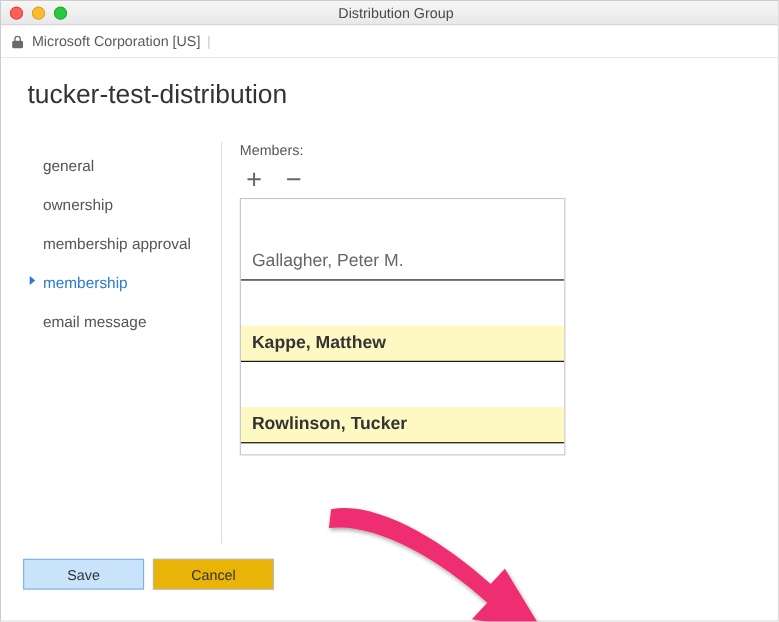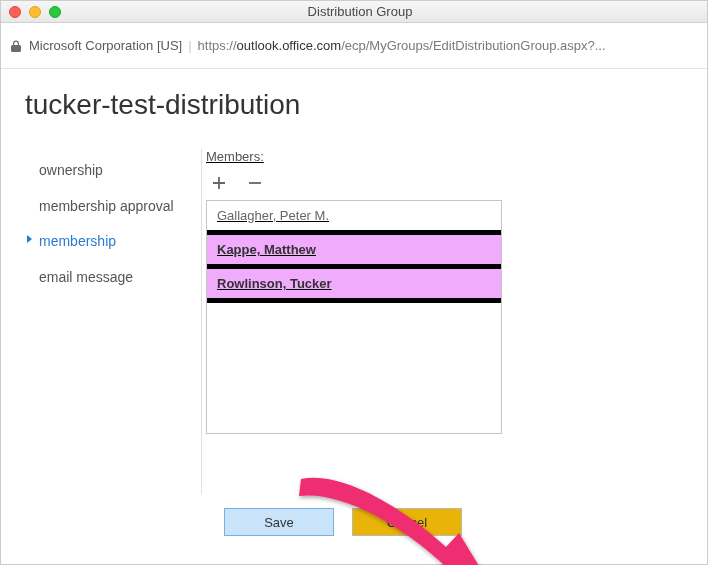--- a/index.html
+++ b/index.html
@@ -47,21 +47,21 @@
     .window-title {
       position: absolute;
       left: 12px;
       right: 0;
       text-align: center;
       font-size: 13px;
       color: #4a4a4a;
       pointer-events: none;
     }
     .addressbar {
-      height: 46px;
+      height: 30px;
       background: #fff;
       display: flex;
       align-items: center;
       padding: 0 10px;
       font-size: 13px;
       color: #555;
       gap: 6px;
       border-bottom: 1px solid #e5e5e5;
     }
     .lock-icon {
@@ -77,21 +77,21 @@
     .url-text .bold { color: #333; font-weight: 500; }
     .content {
       flex: 1;
       background: #fff;
       padding: 20px 20px 10px 20px;
       display: flex;
       flex-direction: column;
       position: relative;
     }
     .page-title {
-      font-size: 28px;
+      font-size: 24px;
       font-weight: 300;
       color: #333;
       margin-bottom: 28px;
       margin-left: 4px;
     }
     .main-row {
       display: flex;
       flex: 1;
     }
     .sidebar {
@@ -115,22 +115,21 @@
       top: 11px;
       width: 0;
       height: 0;
       border-top: 4px solid transparent;
       border-bottom: 4px solid transparent;
       border-left: 5px solid #2a7ad2;
     }
     .panel {
       flex: 1;
       border-left: 1px solid #e0e0e0;
-      padding-left: 4px;
-      text-decoration: underline;
+      padding-left: 16px;
     }
     .panel-label {
       font-size: 13px;
       color: #555;
       margin-bottom: 10px;
     }
     .toolbar {
       display: flex;
       gap: 18px;
       margin-bottom: 8px;
@@ -146,36 +145,37 @@
       justify-content: center;
     }
     .member-list {
       width: 296px;
       height: 234px;
       border: 1px solid #c5c5c5;
       overflow: auto;
       background: #fff;
     }
     .member-row {
-      font-size: 13px;
+      font-size: 16px;
       padding: 7px 10px;
       color: #333;
-      border-bottom: 5px solid #000000;
+      border-bottom: 1px solid #000000;
+      margin-top: 41px;
     }
     .member-row.alt {
-      background: #f0abfc;
+      background: #fef9c3;
       font-weight: 600;
     }
     .member-row:first-child {
       color: #666;
     }
     .footer {
       display: flex;
-      justify-content: center;
-      gap: 18px;
+      justify-content: flex-start;
+      gap: 8px;
       padding: 14px 22px 18px 0;
     }
     .btn {
       width: 110px;
       height: 28px;
       font-size: 13px;
       border: 1px solid #b8b8b8;
       background: #eab308;
       cursor: pointer;
       color: #333;
@@ -206,30 +206,28 @@
   </div>
 
   <div class="addressbar">
     <span class="lock-icon">
       <svg width="10" height="12" viewBox="0 0 10 12">
           <path fill="#6b6b6b" d="M2 5V3.5a3 3 0 016 0V5h.5A1.5 1.5 0 0110 6.5v4A1.5 1.5 0 018.5 12h-7A1.5 1.5 0 010 10.5v-4A1.5 1.5 0 011.5 5H2zm1.2 0h3.6V3.5a1.8 1.8 0 00-3.6 0V5z"></path>
         </svg>
     </span>
     <span class="org-name">Microsoft Corporation [US]</span>
     <span class="url-sep">|</span>
-    <span class="url-text">
-      <span>https://</span><span class="bold">outlook.office.com</span><span>/ecp/MyGroups/EditDistributionGroup.aspx?...</span>
-    </span>
   </div>
 
   <div class="content">
     <div class="page-title">tucker-test-distribution</div>
 
     <div class="main-row">
       <div class="sidebar" id="sidebar">
+          <div class="sidebar-item"><span>general</span></div>
           <div class="sidebar-item"><span>ownership</span></div>
           <div class="sidebar-item"><span>membership approval</span></div>
           <div class="sidebar-item selected"><span class="caret"></span><span>membership</span></div>
           <div class="sidebar-item"><span>email message</span></div>
         </div>
 
       <div class="panel">
         <div class="panel-label">Members:</div>
         <div class="toolbar">
           <span class="tb-icon">

